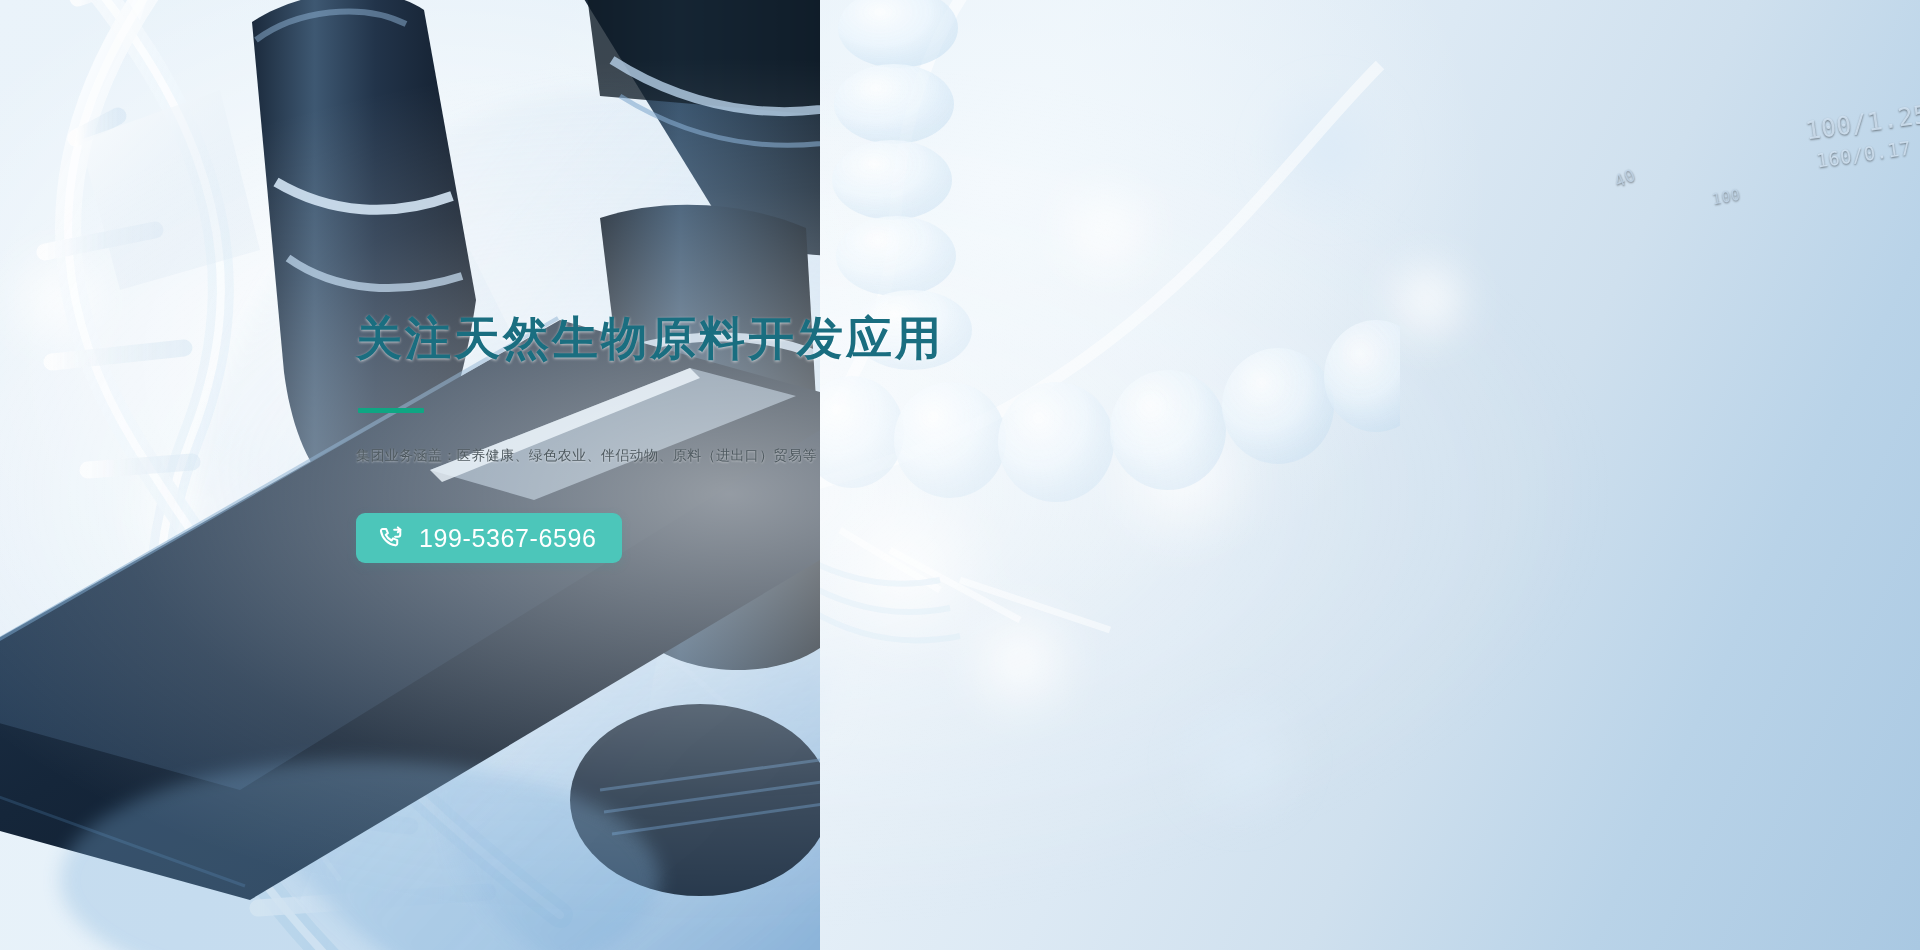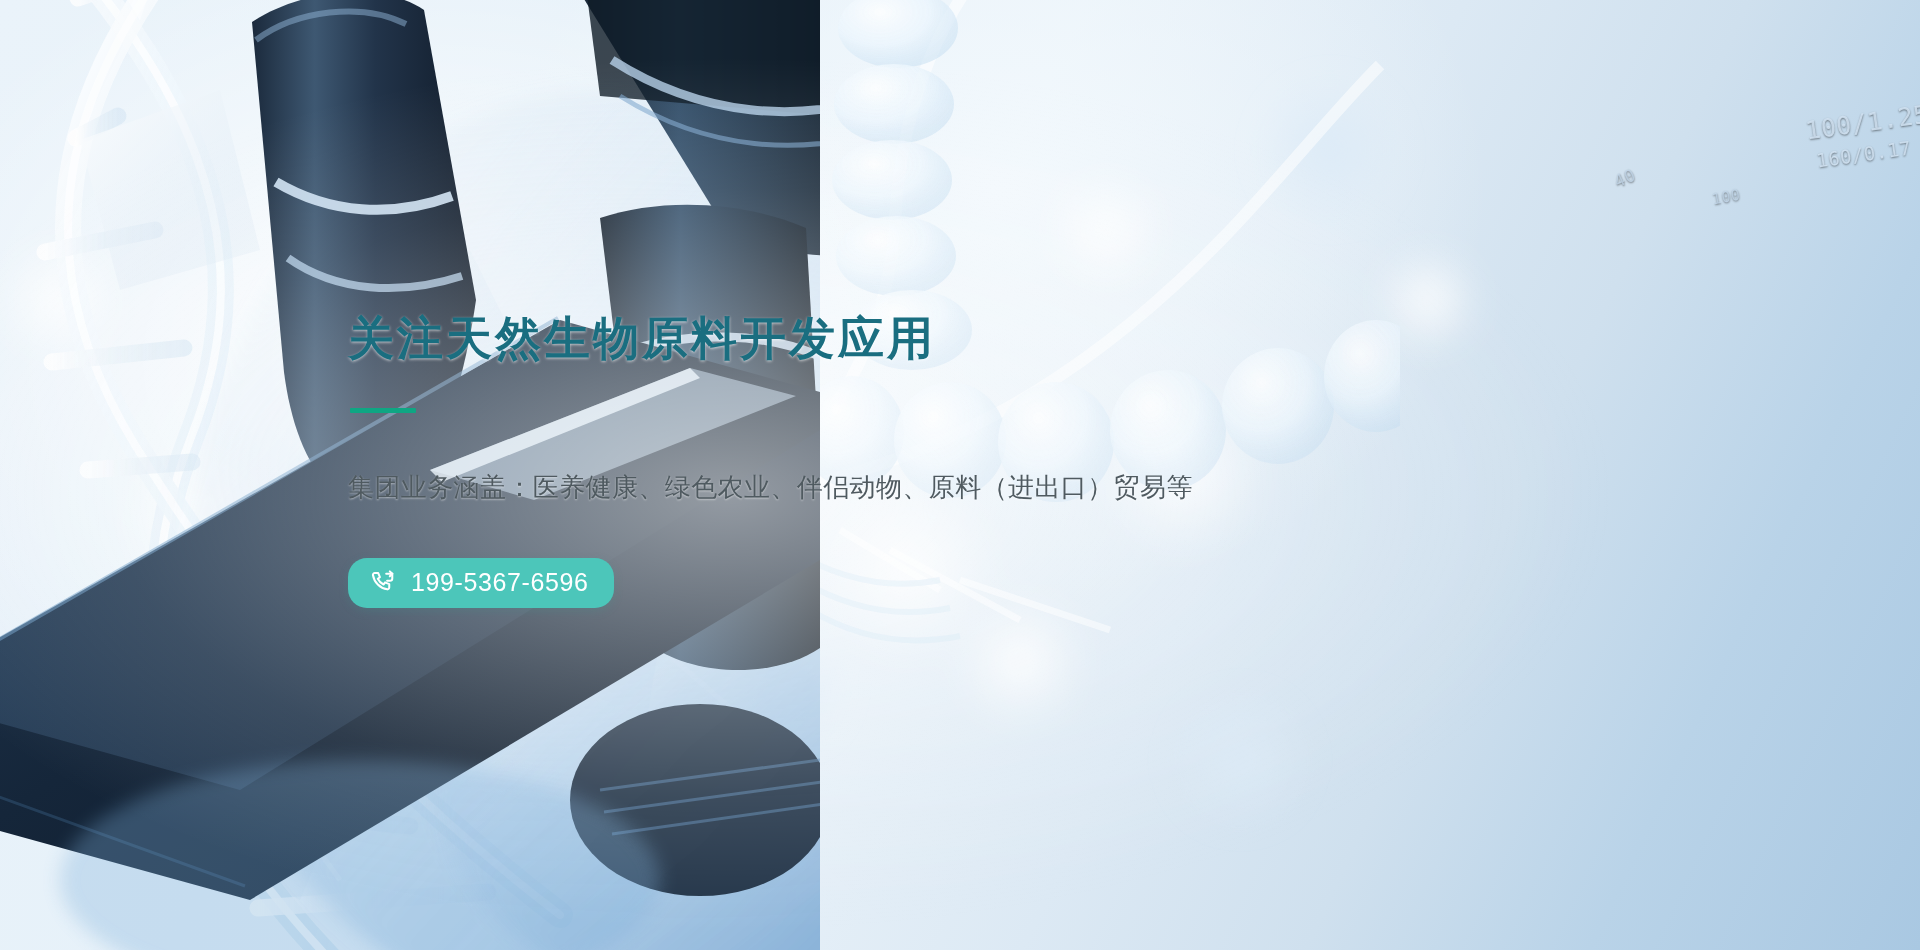--- a/index.html
+++ b/index.html
@@ -39,21 +39,21 @@
     pointer-events:none;
   }
   .sl-1 { left:1805px; top:108px; font-size:25px; transform:rotate(-8deg); }
   .sl-2 { left:1816px; top:143px; font-size:19px; transform:rotate(-8deg); }
   .sl-3 { left:1614px; top:168px; font-size:17px; transform:rotate(-24deg); color:rgba(198,219,240,.7); }
   .sl-4 { left:1712px; top:188px; font-size:15px; transform:rotate(-10deg); color:rgba(198,219,240,.7); }
 
   
   .content {
     position:absolute;
-    left:348px; top:310px;
+    left:356px; top:310px;
     width:760px;
   }
 
   .headline {
     font-size:46px;
     font-weight:700;
     letter-spacing:3px;
     line-height:1.25;
     color:#1a6e80;
     text-shadow:0 1px 3px rgba(255,255,255,.65);
@@ -61,39 +61,39 @@
   }
 
   .accent-bar {
     width:66px; height:5px;
     background:#0fa683;
     margin:40px 0 0 2px;
     border-radius:1px;
   }
 
   .blurb {
-    margin-top:48px;
-    font-size:26px;
+    margin-top:28px;
+    font-size:14px;
     line-height:2.05;
     color:#4f5a60;
     letter-spacing:.4px;
     text-shadow:0 1px 2px rgba(255,255,255,.5);
   }
   .blurb p { white-space:nowrap; }
 
   .phone-btn {
     margin-top:44px;
     display:inline-flex;
     align-items:center;
     gap:14px;
     height:50px;
     padding:0 26px 0 22px;
     background:#4cc6ba;
     border:none;
-    border-radius:19px;
+    border-radius:9px;
     cursor:pointer;
     box-shadow:0 3px 10px rgba(60,150,145,.22);
   }
   .phone-icon { display:flex; width:27px; height:27px; }
   .phone-num {
     color:#ffffff;
     font-size:25px;
     font-weight:400;
     letter-spacing:.6px;
     line-height:1;

